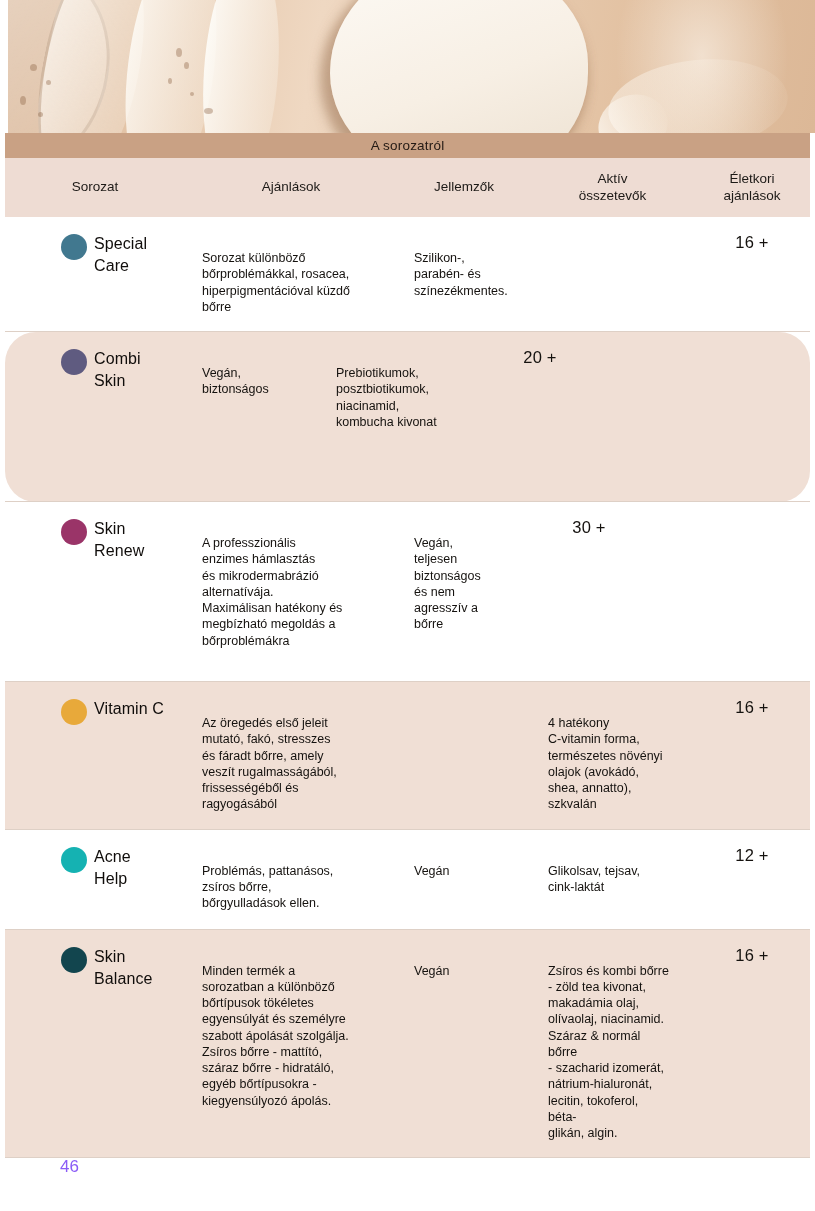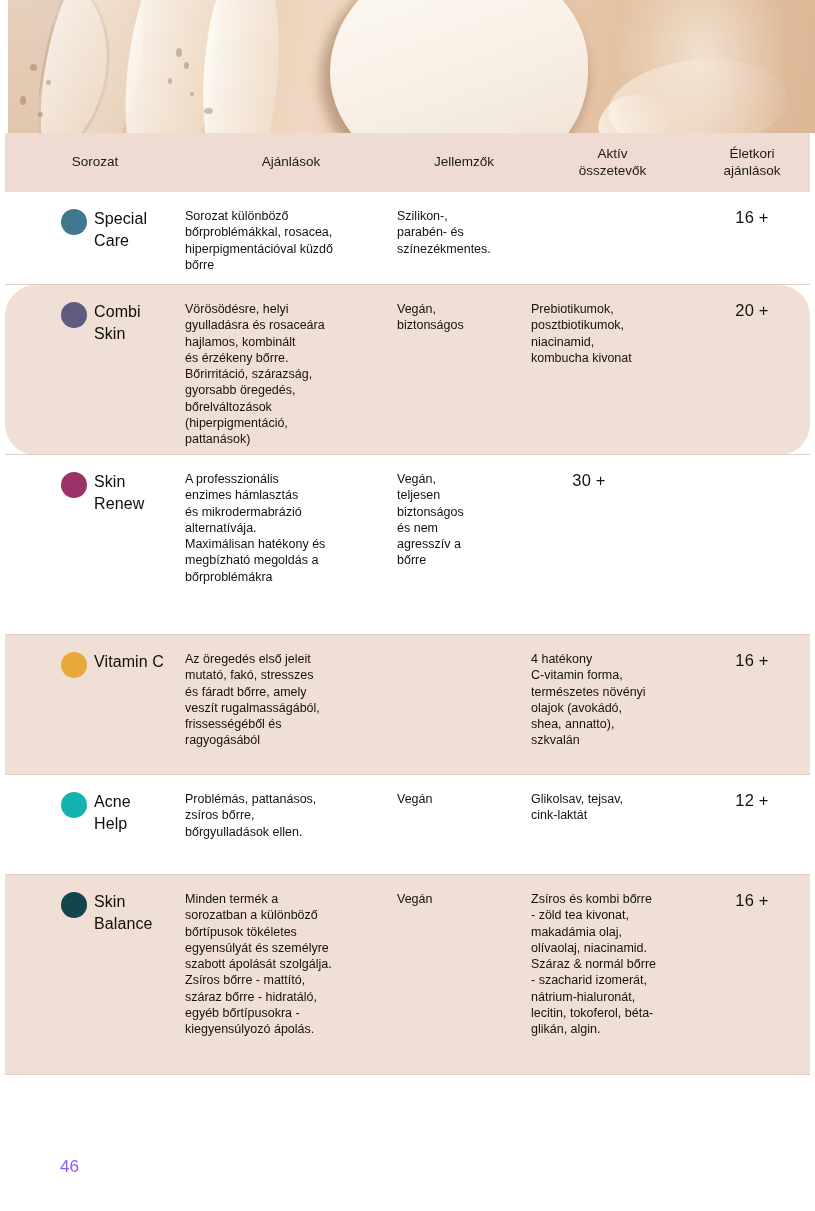--- a/index.html
+++ b/index.html
@@ -136,21 +136,21 @@
   }
   .row.shaded { background: #f0dfd5; }
   .row.plain  { background: #ffffff; }
 
   .cell {
     padding-top: 16px;
     font-size: 12.5px;
     line-height: 1.30;
     color: #15120f;
   }
-  .cell p { margin: 0; white-space: pre-line; }
+  .cell p { margin: 17px; white-space: pre-line; }
 
   
   .series-cell {
     display: flex;
     align-items: flex-start;
     padding-left: 56px;
     padding-top: 16px;
   }
   .dot {
     width: 26px; height: 26px;
@@ -214,20 +214,21 @@
     <div class="bubble" style="left:30px;  top:112px; width:5px;  height:5px;"></div>
     <div class="bubble" style="left:168px; top:48px;  width:6px;  height:9px;"></div>
     <div class="bubble" style="left:176px; top:62px;  width:5px;  height:7px;"></div>
     <div class="bubble" style="left:160px; top:78px;  width:4px;  height:6px;"></div>
     <div class="bubble" style="left:182px; top:92px;  width:4px;  height:4px;"></div>
     <div class="bubble" style="left:196px; top:108px; width:9px;  height:6px;"></div>
   </div>
 
   <div class="table">
 
+    <div class="band-title">A sorozatról</div>
 
     <div class="head-row">
       <div class="head-cell c-series">Sorozat</div>
       <div class="head-cell c-rec">Ajánlások</div>
       <div class="head-cell c-char">Jellemzők</div>
       <div class="head-cell c-act" style="white-space:pre-line">Aktív
 összetevők</div>
       <div class="head-cell c-age" style="white-space:pre-line">Életkori
 ajánlások</div>
     </div>
@@ -256,31 +257,20 @@
           <div class="c-age">
             <div class="age">16 +</div>
           </div>
           <div class="rule"></div>
         </div>
         <div class="row shaded" style="min-height: 170px; border-radius: 31px;">
           <div class="series-cell c-series">
             <span class="dot" style="background: rgb(95, 91, 128);"></span>
             <span class="series-name">Combi
 Skin</span>
-          </div>
-          <div class="cell c-rec">
-            <p class="cell-inner">Vörösödésre, helyi
-gyulladásra és rosaceára
-hajlamos, kombinált
-és érzékeny bőrre.
-Bőrirritáció, szárazság,
-gyorsabb öregedés,
-bőrelváltozások
-(hiperpigmentáció,
-pattanások)</p>
           </div>
           <div class="cell c-char">
             <p class="cell-inner">Vegán,
 biztonságos</p>
           </div>
           <div class="cell c-act">
             <p class="cell-inner">Prebiotikumok,
 posztbiotikumok,
 niacinamid,
 kombucha kivonat</p>

